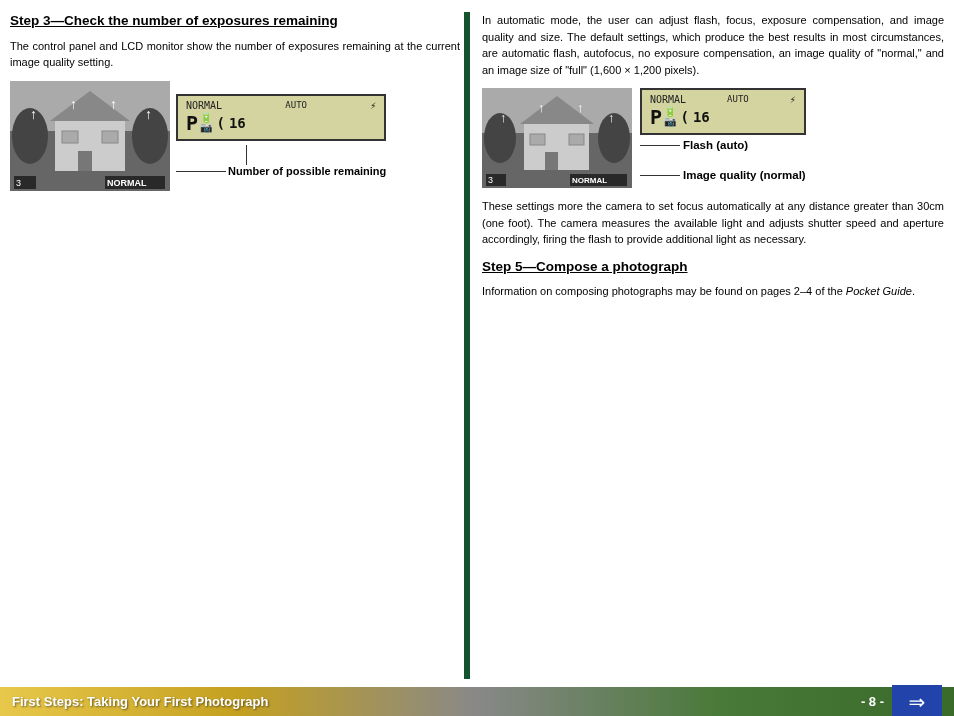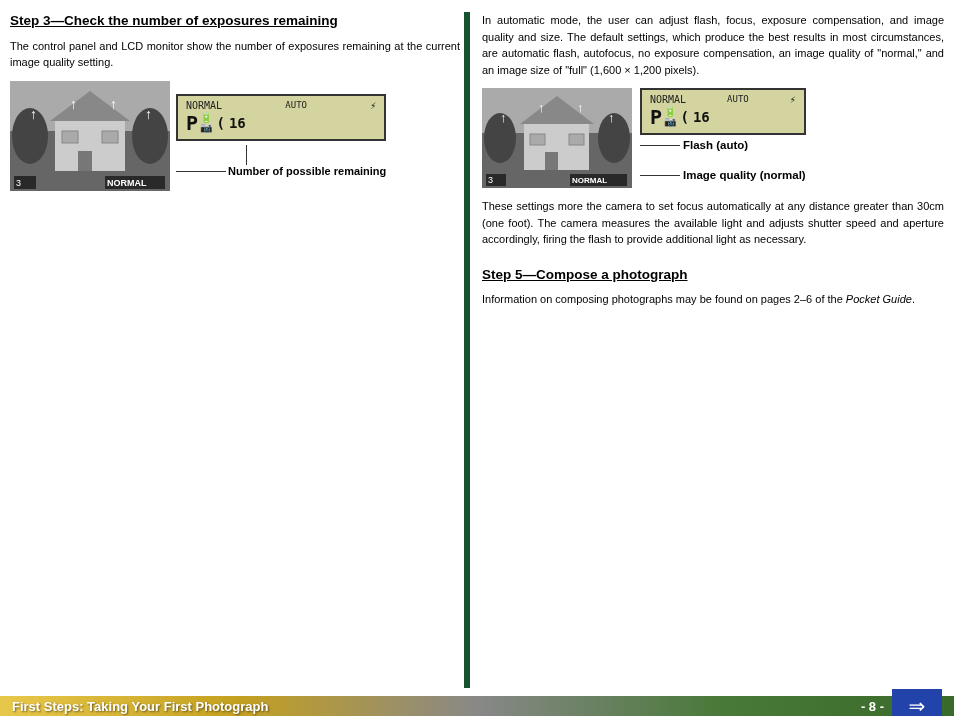--- a/index.html
+++ b/index.html
@@ -112,21 +112,21 @@
       font-size: 11.5px;
       font-weight: bold;
     }
 
     .italic-text {
       font-style: italic;
     }
 
     
     .footer {
-      height: 20px;
+      height: 29px;
       background: linear-gradient(to right, #e8c84a, #c4a020, #888, #4a7a3a, #3a6a2a);
       display: flex;
       align-items: center;
       justify-content: space-between;
       padding: 0 12px;
       flex-shrink: 0;
     }
 
     .footer-title {
       color: #fff;
@@ -307,24 +307,24 @@
 
           <div style="display:flex; align-items:center; margin-top:18px; gap:3px;">
             <div style="width:40px; height:1px; background:#333;"></div>
             <span class="label-text-block">Image quality (normal)</span>
           </div>
         </div>
       </div>
 
       <p class="step-body">These settings more the camera to set focus automatically at any distance greater than 30cm (one foot).  The camera measures the available light and adjusts shutter speed and aperture accordingly, firing the flash to provide additional light as necessary.</p>
 
-      <div class="step-heading" style="margin-top: 18px; text-decoration: underline;">Step 5—Compose a photograph</div>
+      <div class="step-heading" style="margin-top: 10px; text-decoration: underline;">Step 5—Compose a photograph</div>
 
       <p class="step-body">
-        <span>Information on composing photographs may be found on pages 2–6 of the </span><span class="italic-text">Pocket Guide</span><span>.</span>
+        <span>Information on composing photographs may be found on pages 2–4 of the </span><span class="italic-text">Pocket Guide</span><span>.</span>
       </p>
     </div>
 
   </div>
 
   <div class="footer">
     <span class="footer-title">First Steps: Taking Your First Photograph</span>
     <div class="footer-right">
       <span class="footer-page">- 8 -</span>
       <button class="next-button">

